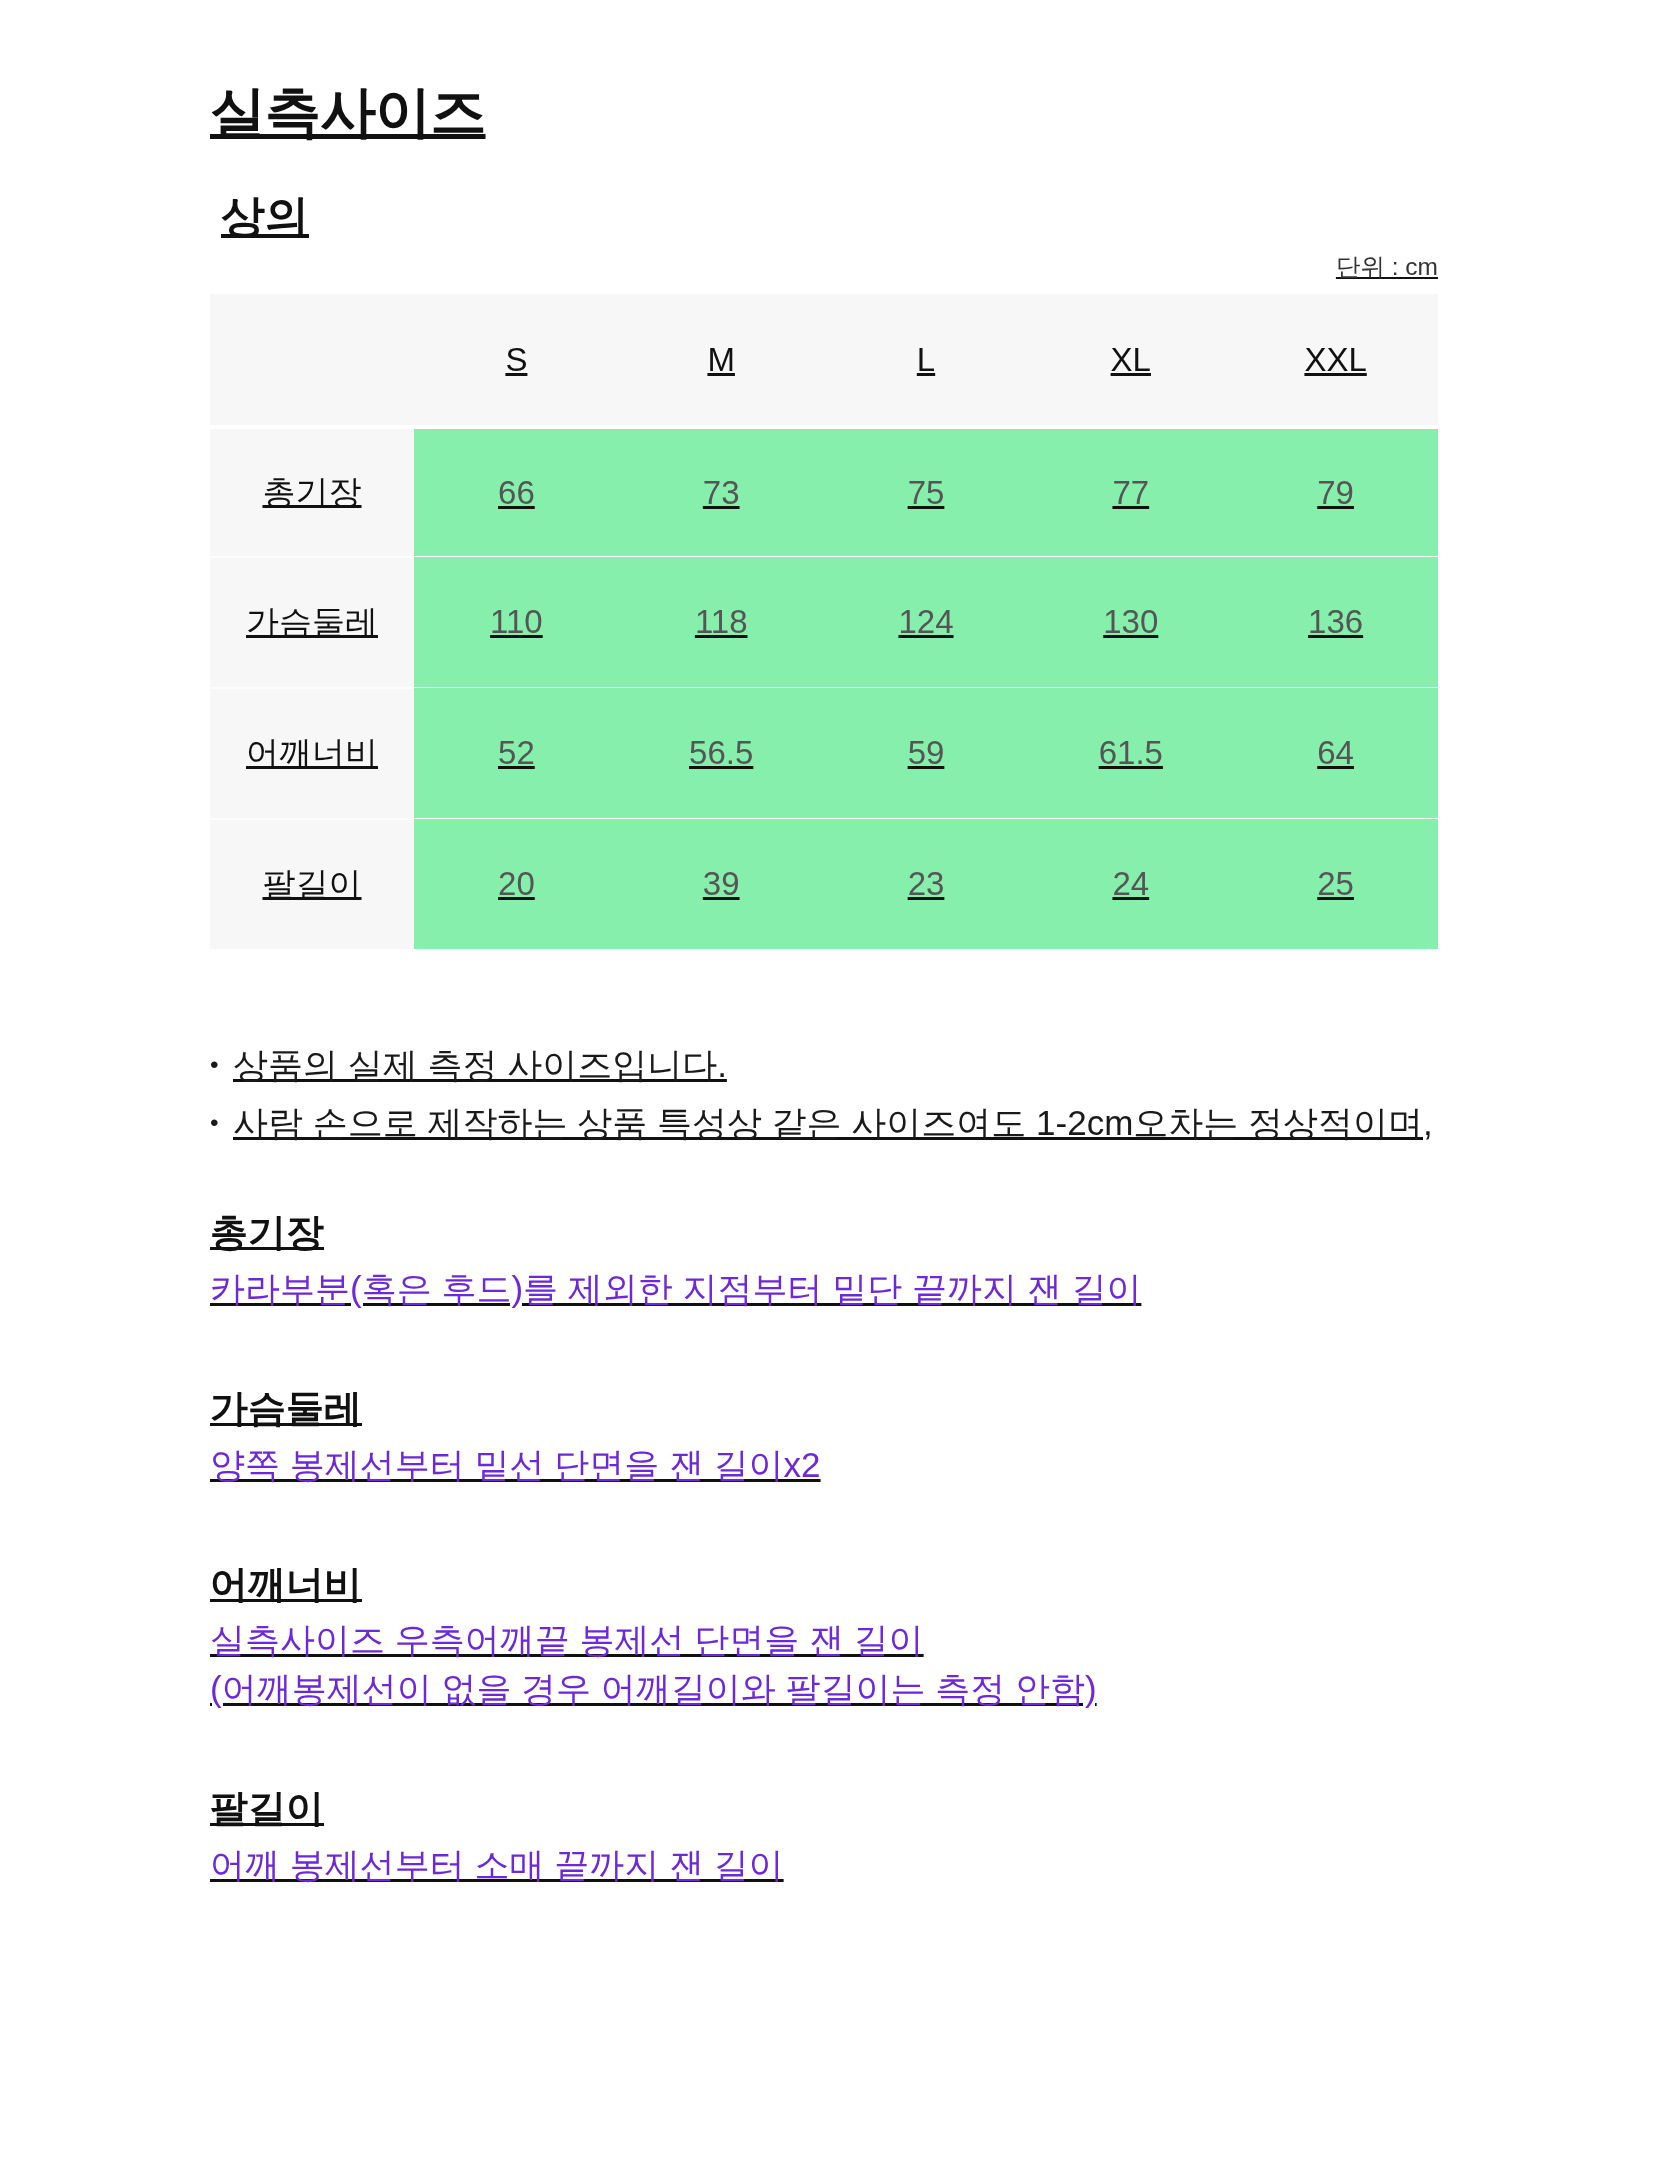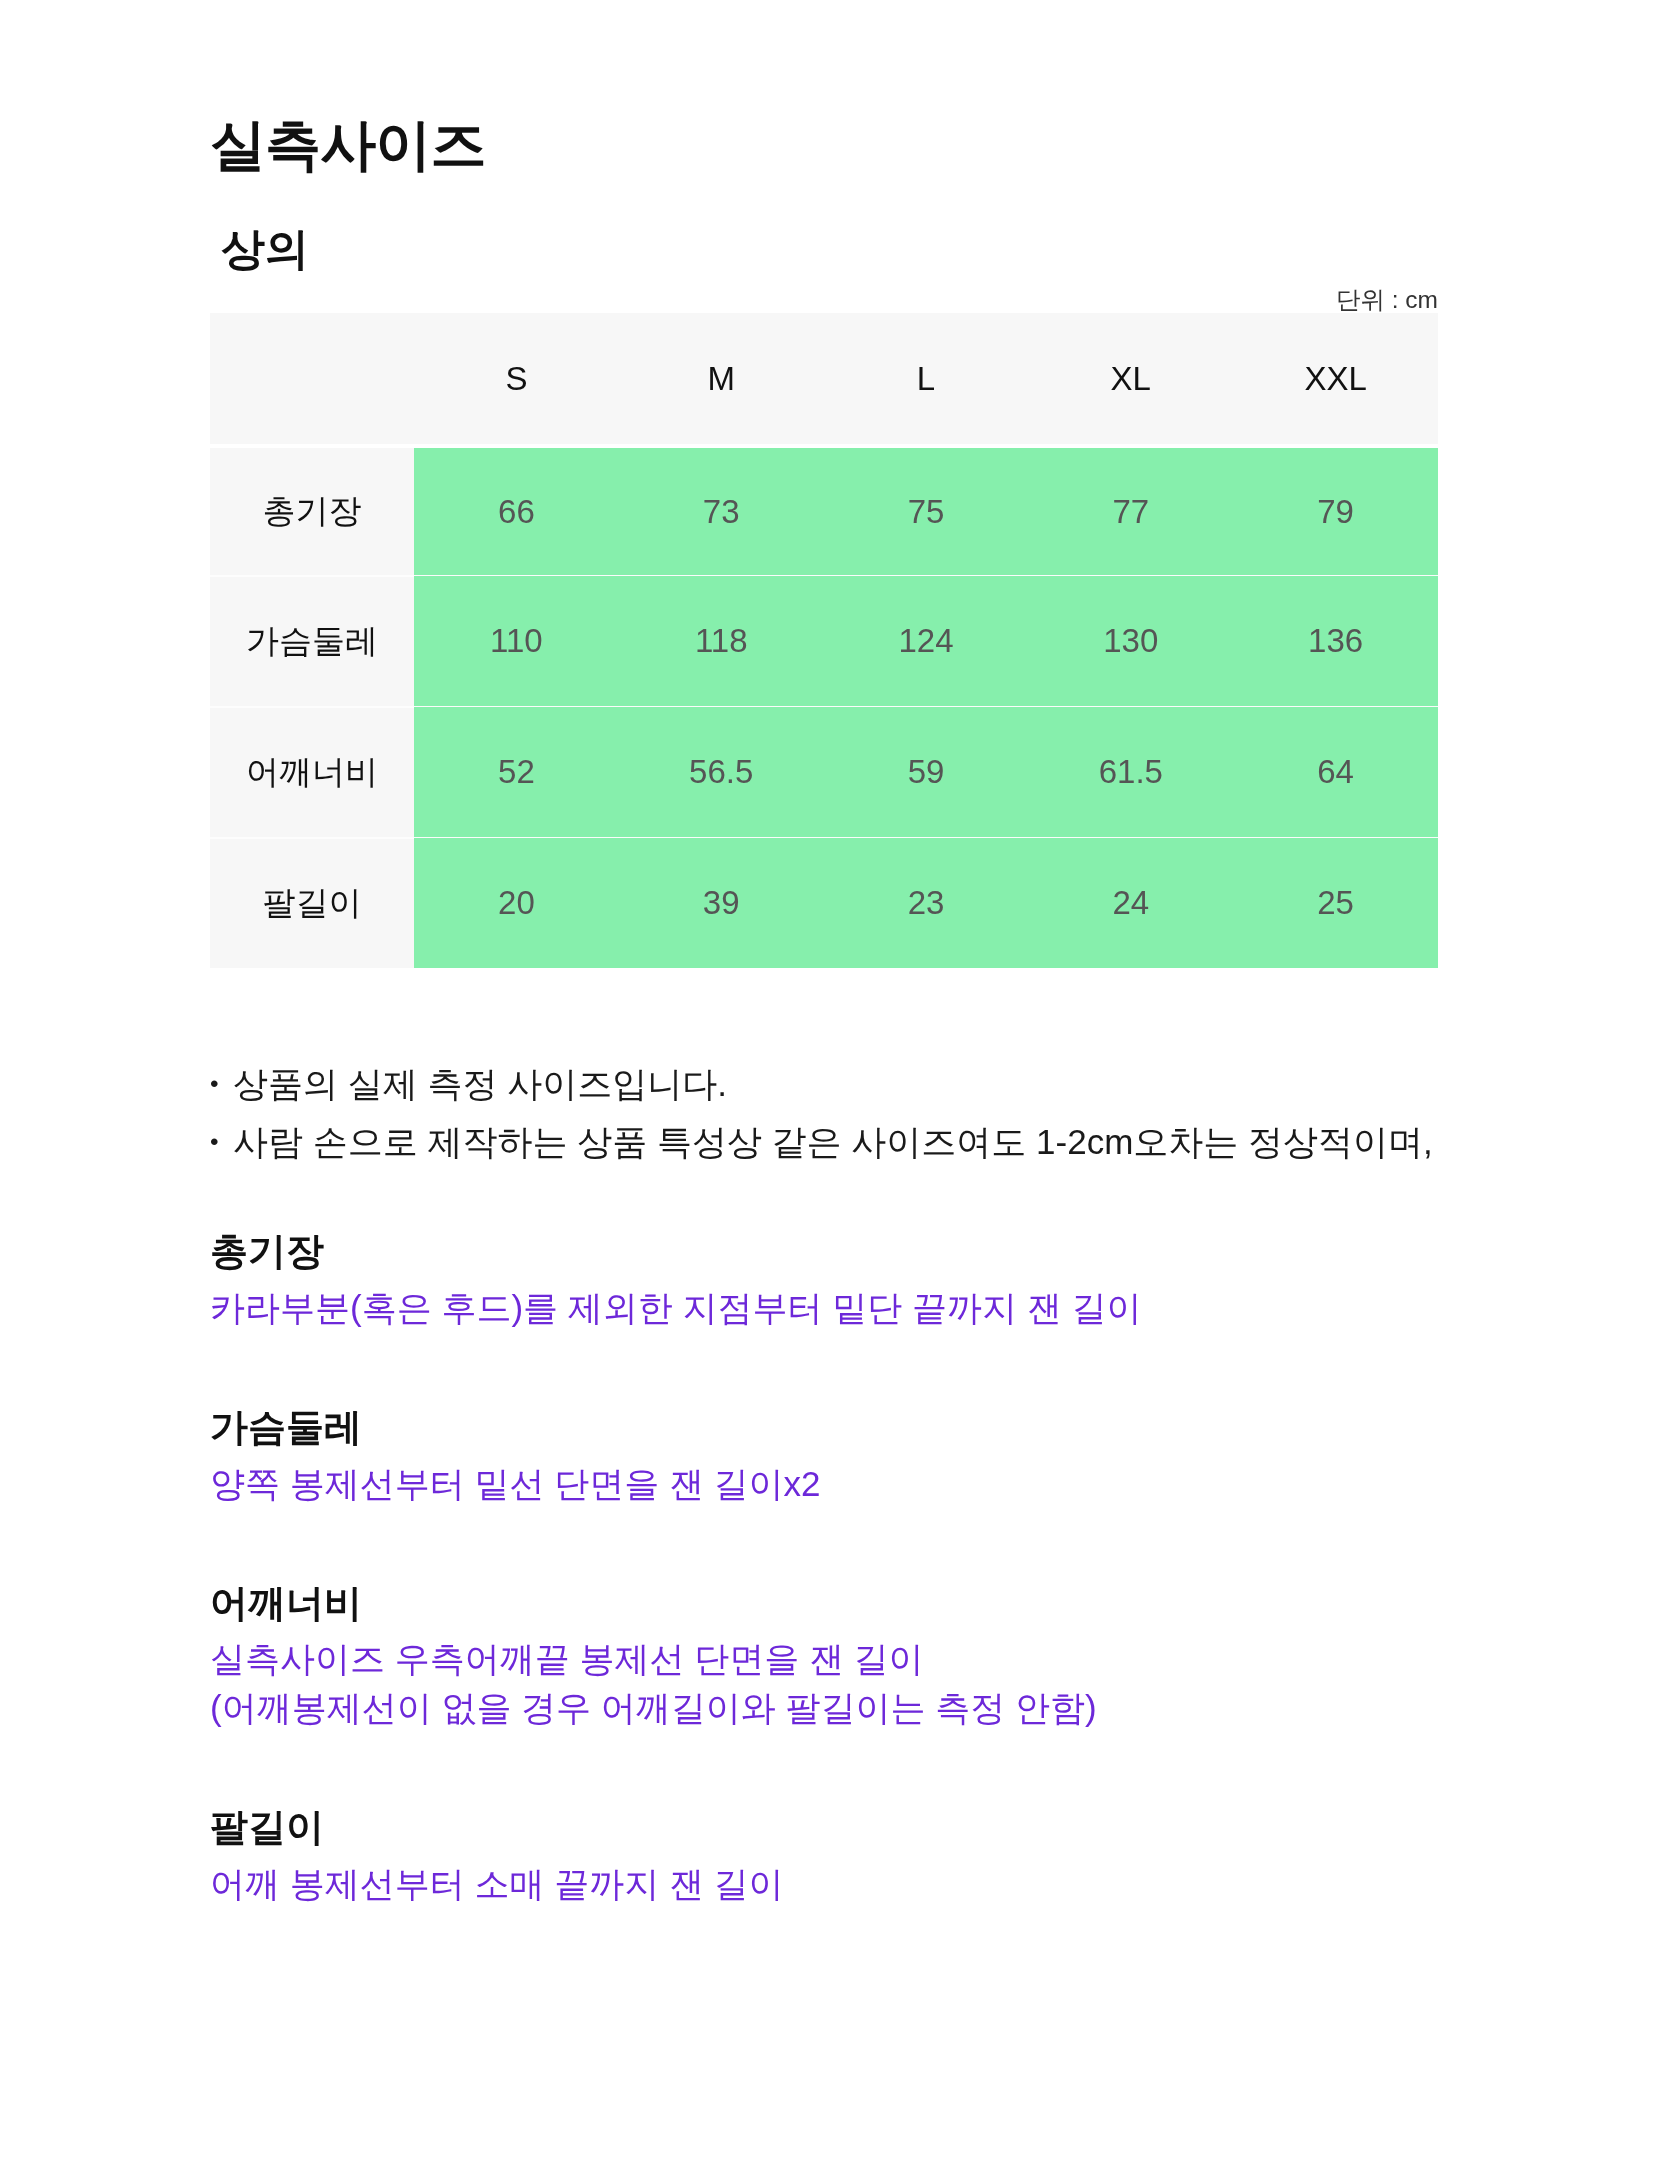--- a/index.html
+++ b/index.html
@@ -6,41 +6,43 @@
   html, body { background: #ffffff; }
   body {
     width: 1677px;
     height: 2184px;
     margin: 0;
     overflow: hidden;
     font-family: "Liberation Sans", "DejaVu Sans", sans-serif;
     color: #111111;
   }
   .content {
-    padding: 113px 239px 0 210px; 
+    padding: 80px 239px 0 210px; 
+    text-decoration: underline;
   }
 
   
   .page-title {
     font-size: 56px;
     font-weight: 700;
     line-height: 63px;
     letter-spacing: -0.9px;
     color: #111111;
   }
   .sub-title {
     margin-top: 47px;
     margin-left: 11px;
     font-size: 44px;
     font-weight: 700;
     line-height: 52px;
     color: #111111;
   }
   .unit-label {
     margin-top: 12.2px;
+    margin-bottom: 14px;
     text-align: right;
     font-size: 24.5px;
     font-weight: 400;
     line-height: 26px;
     color: #333333;
   }
 
   
   table.size-table {
     width: 1228px;

